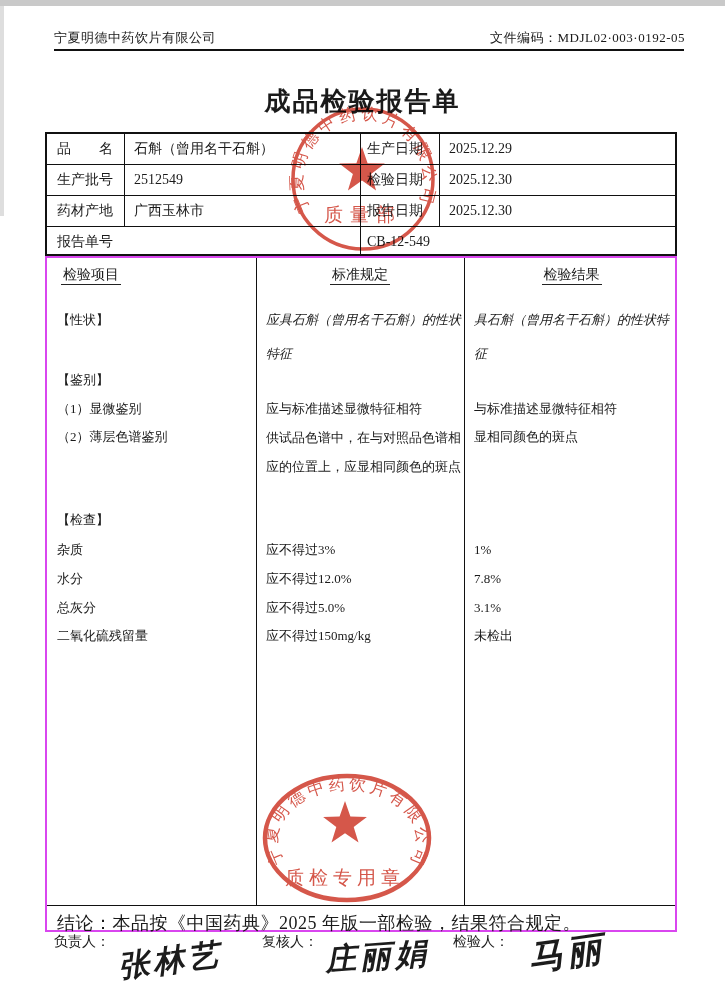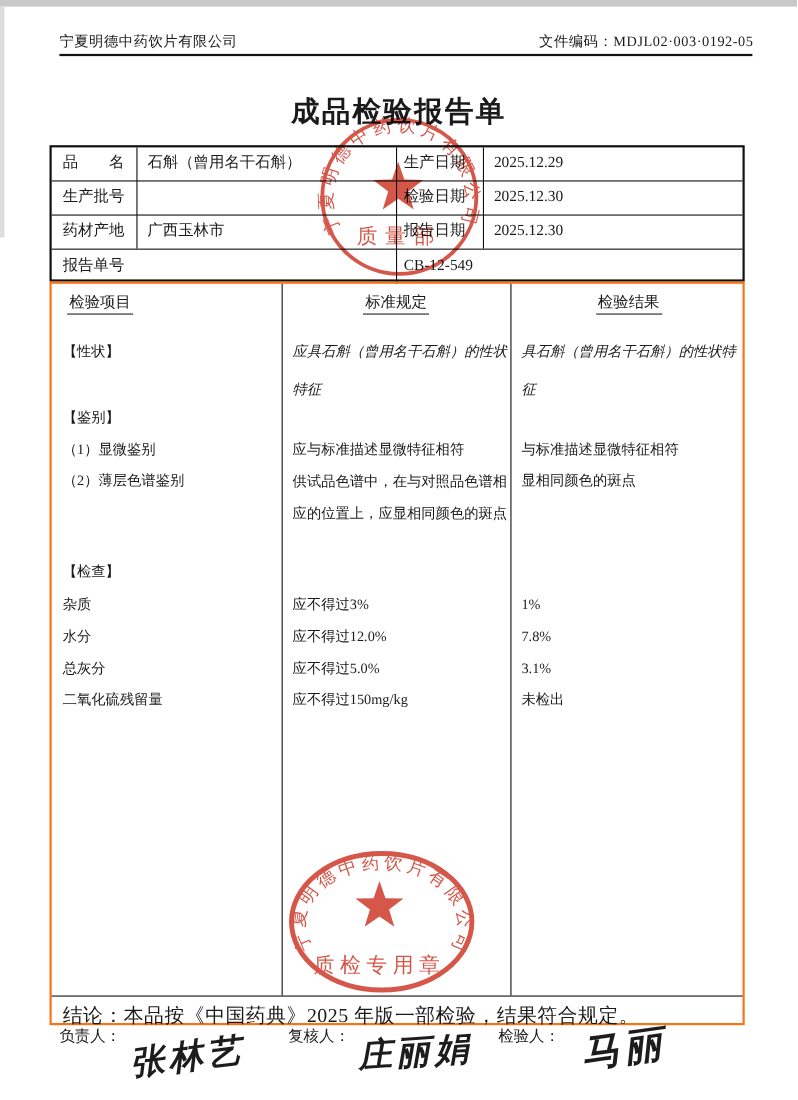--- a/index.html
+++ b/index.html
@@ -21,21 +21,21 @@
 
   
   .info { position:absolute; left:45px; top:132px; width:632px; height:124px;
           border:2px solid #111; font-size:14px; }
   .info .hline { position:absolute; left:0; width:100%; height:1px; background:#111; }
   .info .vline { position:absolute; top:0; width:1px; background:#111; }
   .icell { position:absolute; height:31px; line-height:30px; overflow:hidden; white-space:nowrap; }
 
   
   .main { position:absolute; left:45px; top:256px; width:632px; height:676px;
-          border:2px solid #f97316; font-size:13px; }
+          border:2px solid #d946ef; font-size:13px; }
   .main .v1 { position:absolute; left:209px; top:0; width:1px; height:647px; background:#111; }
   .main .v2 { position:absolute; left:417px; top:0; width:1px; height:647px; background:#111; }
   .main .hb { position:absolute; left:0; top:647px; width:100%; height:1px; background:#111; }
 
   .th { position:absolute; top:8px; font-size:14px; text-align:center; }
   .th span { border-bottom:1px solid #222; padding:0 2px 2px 2px; }
   .th1 { left:14px; width:120px; text-align:left; }
   .th2 { left:209px; width:208px; }
   .th3 { left:417px; width:215px; }
 
@@ -78,20 +78,21 @@
     <div class="vline" style="left:77px;  height:92px"></div>
     <div class="vline" style="left:313px; height:124px"></div>
     <div class="vline" style="left:392px; height:92px"></div>
 
     <div class="icell" style="left:10px;top:0;width:66px">品　　名</div>
     <div class="icell" style="left:87px;top:0;width:220px">石斛（曾用名干石斛）</div>
     <div class="icell" style="left:320px;top:0;width:70px">生产日期</div>
     <div class="icell" style="left:402px;top:0;width:220px">2025.12.29</div>
 
     <div class="icell" style="left:10px;top:31px;width:66px">生产批号</div>
+    <div class="icell" style="left:87px;top:31px;width:220px">2512549</div>
     <div class="icell" style="left:320px;top:31px;width:70px">检验日期</div>
     <div class="icell" style="left:402px;top:31px;width:220px">2025.12.30</div>
 
     <div class="icell" style="left:10px;top:62px;width:66px">药材产地</div>
     <div class="icell" style="left:87px;top:62px;width:220px">广西玉林市</div>
     <div class="icell" style="left:320px;top:62px;width:70px">报告日期</div>
     <div class="icell" style="left:402px;top:62px;width:220px">2025.12.30</div>
 
     <div class="icell" style="left:10px;top:93px;width:200px">报告单号</div>
     <div class="icell" style="left:320px;top:93px;width:250px">CB-12-549</div>

